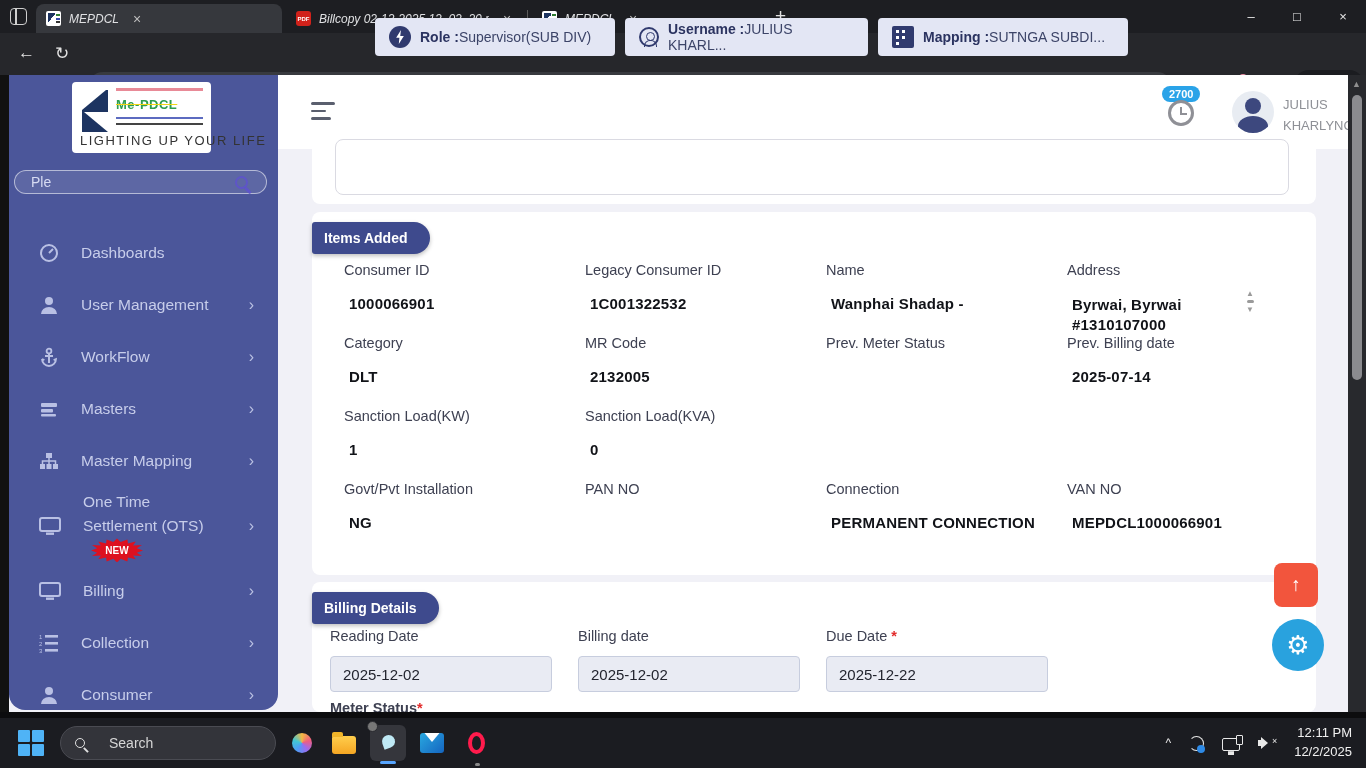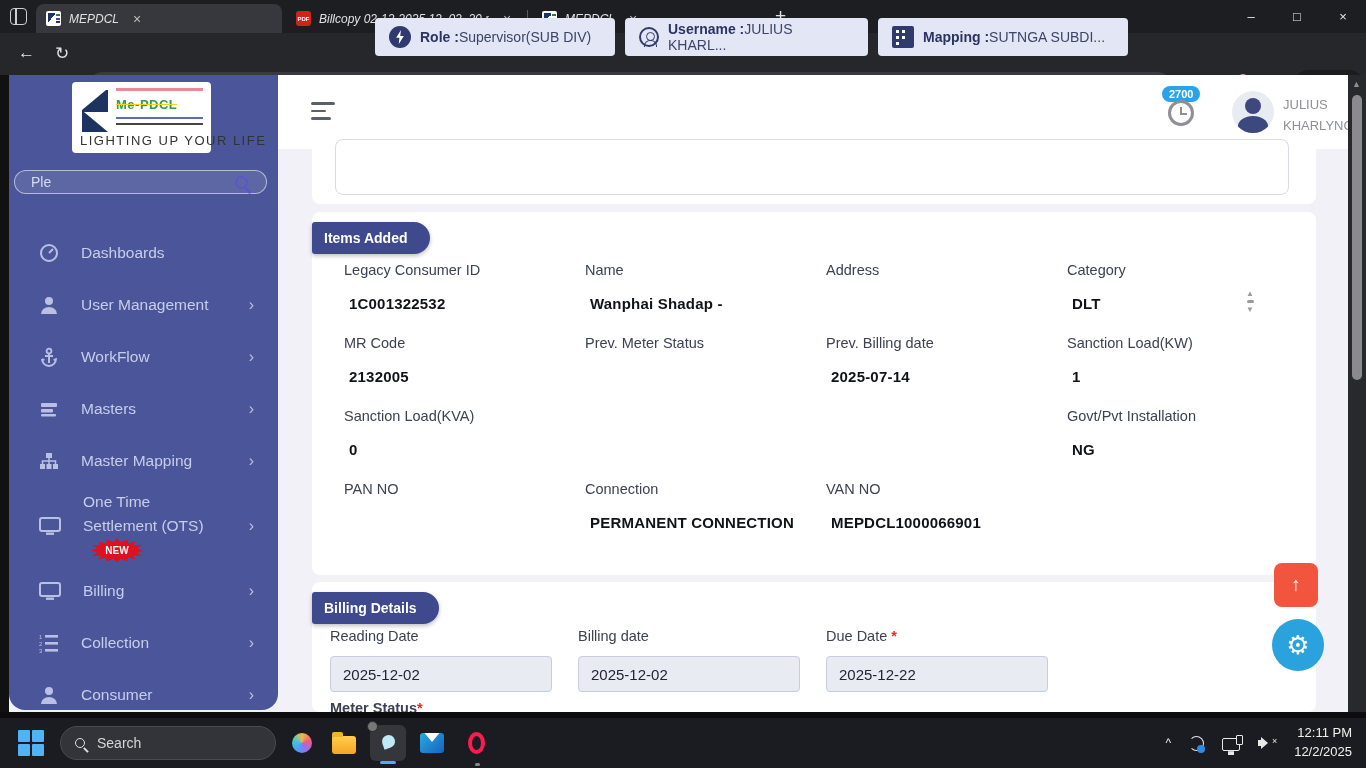--- a/index.html
+++ b/index.html
@@ -127,21 +127,21 @@
   
   .pagescroll { position:absolute; left:1348px; top:75px; width:18px; height:643px; background:#28292d; }
   .pagescroll .arrow { position:absolute; left:4px; top:4px; color:#8f8f8f; font-size:9px; }
   .pagescroll .thumb { position:absolute; left:4px; top:20px; width:10px; height:285px; background:#8b8b8f; border-radius:6px; }
 
   
   .blackgap { position:absolute; left:0; top:712px; width:1366px; height:6px; background:#0c0c0e; }
   .taskbar { position:absolute; left:0; top:718px; width:1366px; height:50px; background:#1b1c21; display:flex; align-items:center; }
   .win-logo { position:absolute; left:18px; top:12px; width:26px; height:26px; display:grid; grid-template-columns:12px 12px; grid-template-rows:12px 12px; gap:2px; }
   .win-logo i { background:#4fb3f6; border-radius:1px; }
-  .tb-search { position:absolute; left:60px; top:8px; width:216px; height:34px; background:#33343a; border:1px solid #4a4b52; border-radius:17px; display:flex; align-items:center; gap:12px; padding-left:14px; color:#d6d6d6; font-size:14px; }
+  .tb-search { position:absolute; left:60px; top:8px; width:216px; height:34px; background:#33343a; border:1px solid #4a4b52; border-radius:17px; display:flex; align-items:center; gap:24px; padding-left:14px; color:#d6d6d6; font-size:14px; }
   .tb-mag { width:10px; height:10px; border:1.8px solid #e0e0e0; border-radius:50%; position:relative; }
   .tb-mag::after { content:""; position:absolute; right:-5px; bottom:-4px; width:6px; height:1.8px; background:#e0e0e0; transform:rotate(45deg); }
   .tb-ic { position:absolute; top:11px; width:28px; height:28px; display:flex; align-items:center; justify-content:center; }
   .folder { width:24px; height:18px; background:linear-gradient(#ffce4d,#f5a623); border-radius:2px 3px 3px 3px; position:relative; margin-top:4px; }
   .folder::before { content:""; position:absolute; left:0; top:-4px; width:11px; height:5px; background:#f0b429; border-radius:2px 2px 0 0; }
   .edge-slot { position:absolute; left:370px; top:7px; width:36px; height:36px; background:#35363c; border-radius:6px; }
   .edge-ic { position:absolute; left:6px; top:5px; width:24px; height:24px; border-radius:50%; background:conic-gradient(#35c3b5,#2b7de0,#0a4fb5,#35c3b5); position:relative; }
   .edge-ic::after { content:""; position:absolute; left:6px; top:5px; width:13px; height:13px; background:#bfe9f5; border-radius:50% 50% 50% 0; transform:rotate(-20deg); }
   .edge-badge { position:absolute; right:-2px; bottom:-2px; width:11px; height:11px; background:#777; border:1.5px solid #2a2b30; border-radius:50%; }
   .edge-underline { position:absolute; left:380px; top:43px; width:16px; height:3px; background:#58a6ff; border-radius:2px; }
@@ -351,29 +351,34 @@
   </div>
 
   <div class="partial-card">
     <div class="partial-inner"></div>
   </div>
 
   <div class="card card-items">
     <div class="section-badge">Items Added</div>
     <div class="fgrid">
       <div class="fcell">
+          <div class="flabel">Consumer ID</div>
+          <div class="fvalue">1000066901</div>
+        </div>
+      <div class="fcell">
           <div class="flabel">Legacy Consumer ID</div>
           <div class="fvalue">1C001322532</div>
         </div>
       <div class="fcell">
           <div class="flabel">Name</div>
           <div class="fvalue">Wanphai Shadap -</div>
         </div>
       <div class="fcell">
           <div class="flabel">Address</div>
+          <div class="fvalue wrap">Byrwai, Byrwai #1310107000</div>
         </div>
       <div class="fcell">
           <div class="flabel">Category</div>
           <div class="fvalue">DLT</div>
         </div>
       <div class="fcell">
           <div class="flabel">MR Code</div>
           <div class="fvalue">2132005</div>
         </div>
       <div class="fcell">

